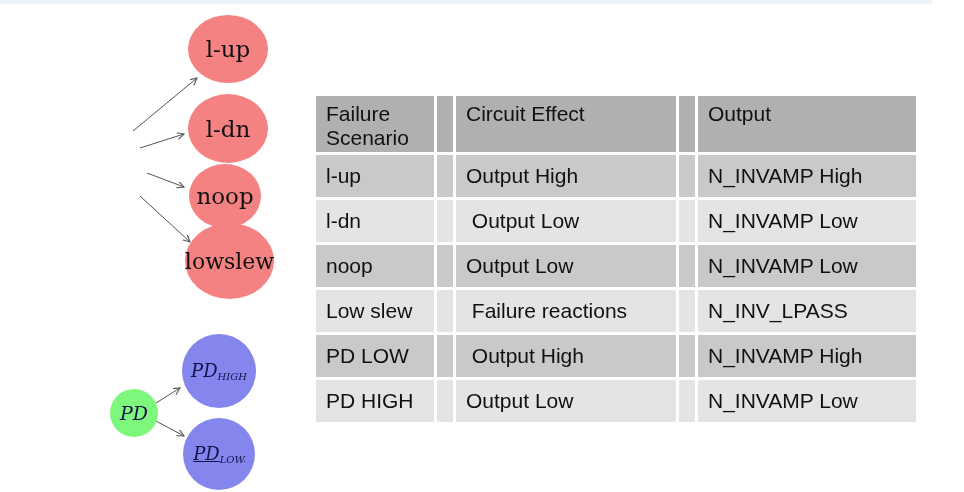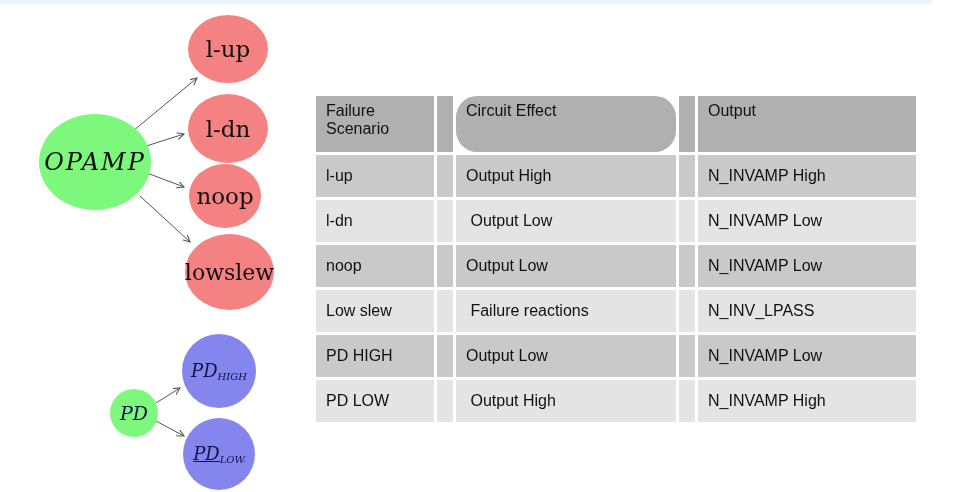--- a/index.html
+++ b/index.html
@@ -24,36 +24,36 @@
   }
   .node.green { background: #7df87d; }
   .node.red   { background: #f58282; }
   .node.blue  { background: #8585ee; }
 
   .node-opamp   { left: 39px;  top: 114px; width: 112px; height: 96px;
                   font-style: italic; font-size: 24px; letter-spacing: 2px; }
   .node-lup     { left: 188px; top: 15px;  width: 80px; height: 68px; font-size: 23px; }
   .node-ldn     { left: 188px; top: 94px;  width: 80px; height: 69px; font-size: 23px; }
   .node-noop    { left: 189px; top: 164px; width: 72px; height: 64px; font-size: 23px; }
-  .node-lowslew { left: 185px; top: 234px; width: 89px; height: 76px; font-size: 22px; }
+  .node-lowslew { left: 185px; top: 223px; width: 89px; height: 76px; font-size: 22px; }
 
   .node-pd      { left: 110px; top: 389px; width: 48px; height: 48px;
                   font-style: italic; font-size: 19px; color: #13134a; }
   .node-pdhigh  { left: 182px; top: 334px; width: 74px; height: 74px;
                   font-style: italic; font-size: 18px; color: #13134a; }
   .node-pdlow   { left: 183px; top: 418px; width: 72px; height: 72px;
                   font-style: italic; font-size: 18px; color: #13134a; text-decoration: underline; }
   .node sub { font-size: 10px; line-height: 1; vertical-align: -3px; }
 
   
   table.fault-table {
     position: absolute; left: 313px; top: 93px;
     border-collapse: separate; border-spacing: 3px;
     table-layout: fixed;
-    font-size: 16px; color: #111111;
+    font-size: 21px; color: #111111;
   }
   .fault-table col.c-scenario { width: 118px; }
   .fault-table col.c-gap      { width: 16px;  }
   .fault-table col.c-effect   { width: 220px; }
   .fault-table col.c-symptom  { width: 218px; }
 
   .fault-table th {
     background: #b0b0b0; height: 56px;
     font-weight: normal; text-align: left; vertical-align: top;
     padding: 6px 4px 0 10px;
@@ -83,23 +83,20 @@
     <g stroke="#555555" stroke-width="1" fill="none">
       <line x1="133" y1="131" x2="197" y2="78" marker-end="url(#arrow)"></line>
       <line x1="140" y1="148" x2="184" y2="134" marker-end="url(#arrow)"></line>
       <line x1="147" y1="173" x2="184" y2="187" marker-end="url(#arrow)"></line>
       <line x1="140" y1="196" x2="190" y2="242" marker-end="url(#arrow)"></line>
       <line x1="156" y1="403" x2="180" y2="388" marker-end="url(#arrow)"></line>
       <line x1="156" y1="421" x2="184" y2="436" marker-end="url(#arrow)"></line>
     </g>
   </svg>
 
-  <div class="node green node-opamp">
-    <span>OPAMP</span>
-  </div>
 
   <div class="node red node-lup">
     <span>l-up</span>
   </div>
   <div class="node red node-ldn">
     <span>l-dn</span>
   </div>
   <div class="node red node-noop">
     <span>noop</span>
   </div>
@@ -125,21 +122,21 @@
       <col class="c-gap">
       <col class="c-effect">
       <col class="c-gap">
       <col class="c-symptom">
   </colgroup>
   <thead>
     <tr>
       <th style="white-space: pre-line;">Failure
 Scenario</th>
       <th class="gap" style="white-space: pre-line;"></th>
-      <th style="white-space: pre-line; border-radius: 21px;">Circuit Effect</th>
+      <th style="white-space: pre-line;">Circuit Effect</th>
       <th class="gap" style="white-space: pre-line;"></th>
       <th style="white-space: pre-line;">Output</th>
     </tr>
   </thead>
   <tbody>
     <tr>
       <td>l-up</td>
       <td class="gap"></td>
       <td>Output High</td>
       <td class="gap"></td>
@@ -160,27 +157,27 @@
       <td>N_INVAMP Low</td>
     </tr>
     <tr>
       <td>Low slew</td>
       <td class="gap"></td>
       <td> Failure reactions</td>
       <td class="gap"></td>
       <td>N_INV_LPASS</td>
     </tr>
     <tr>
+      <td>PD LOW</td>
+      <td class="gap"></td>
+      <td> Output High</td>
+      <td class="gap"></td>
+      <td>N_INVAMP High</td>
+    </tr>
+    <tr>
       <td>PD HIGH</td>
       <td class="gap"></td>
       <td>Output Low</td>
       <td class="gap"></td>
       <td>N_INVAMP Low</td>
     </tr>
-    <tr>
-      <td>PD LOW</td>
-      <td class="gap"></td>
-      <td> Output High</td>
-      <td class="gap"></td>
-      <td>N_INVAMP High</td>
-    </tr>
   </tbody>
 </table>
 
 </body></html>

